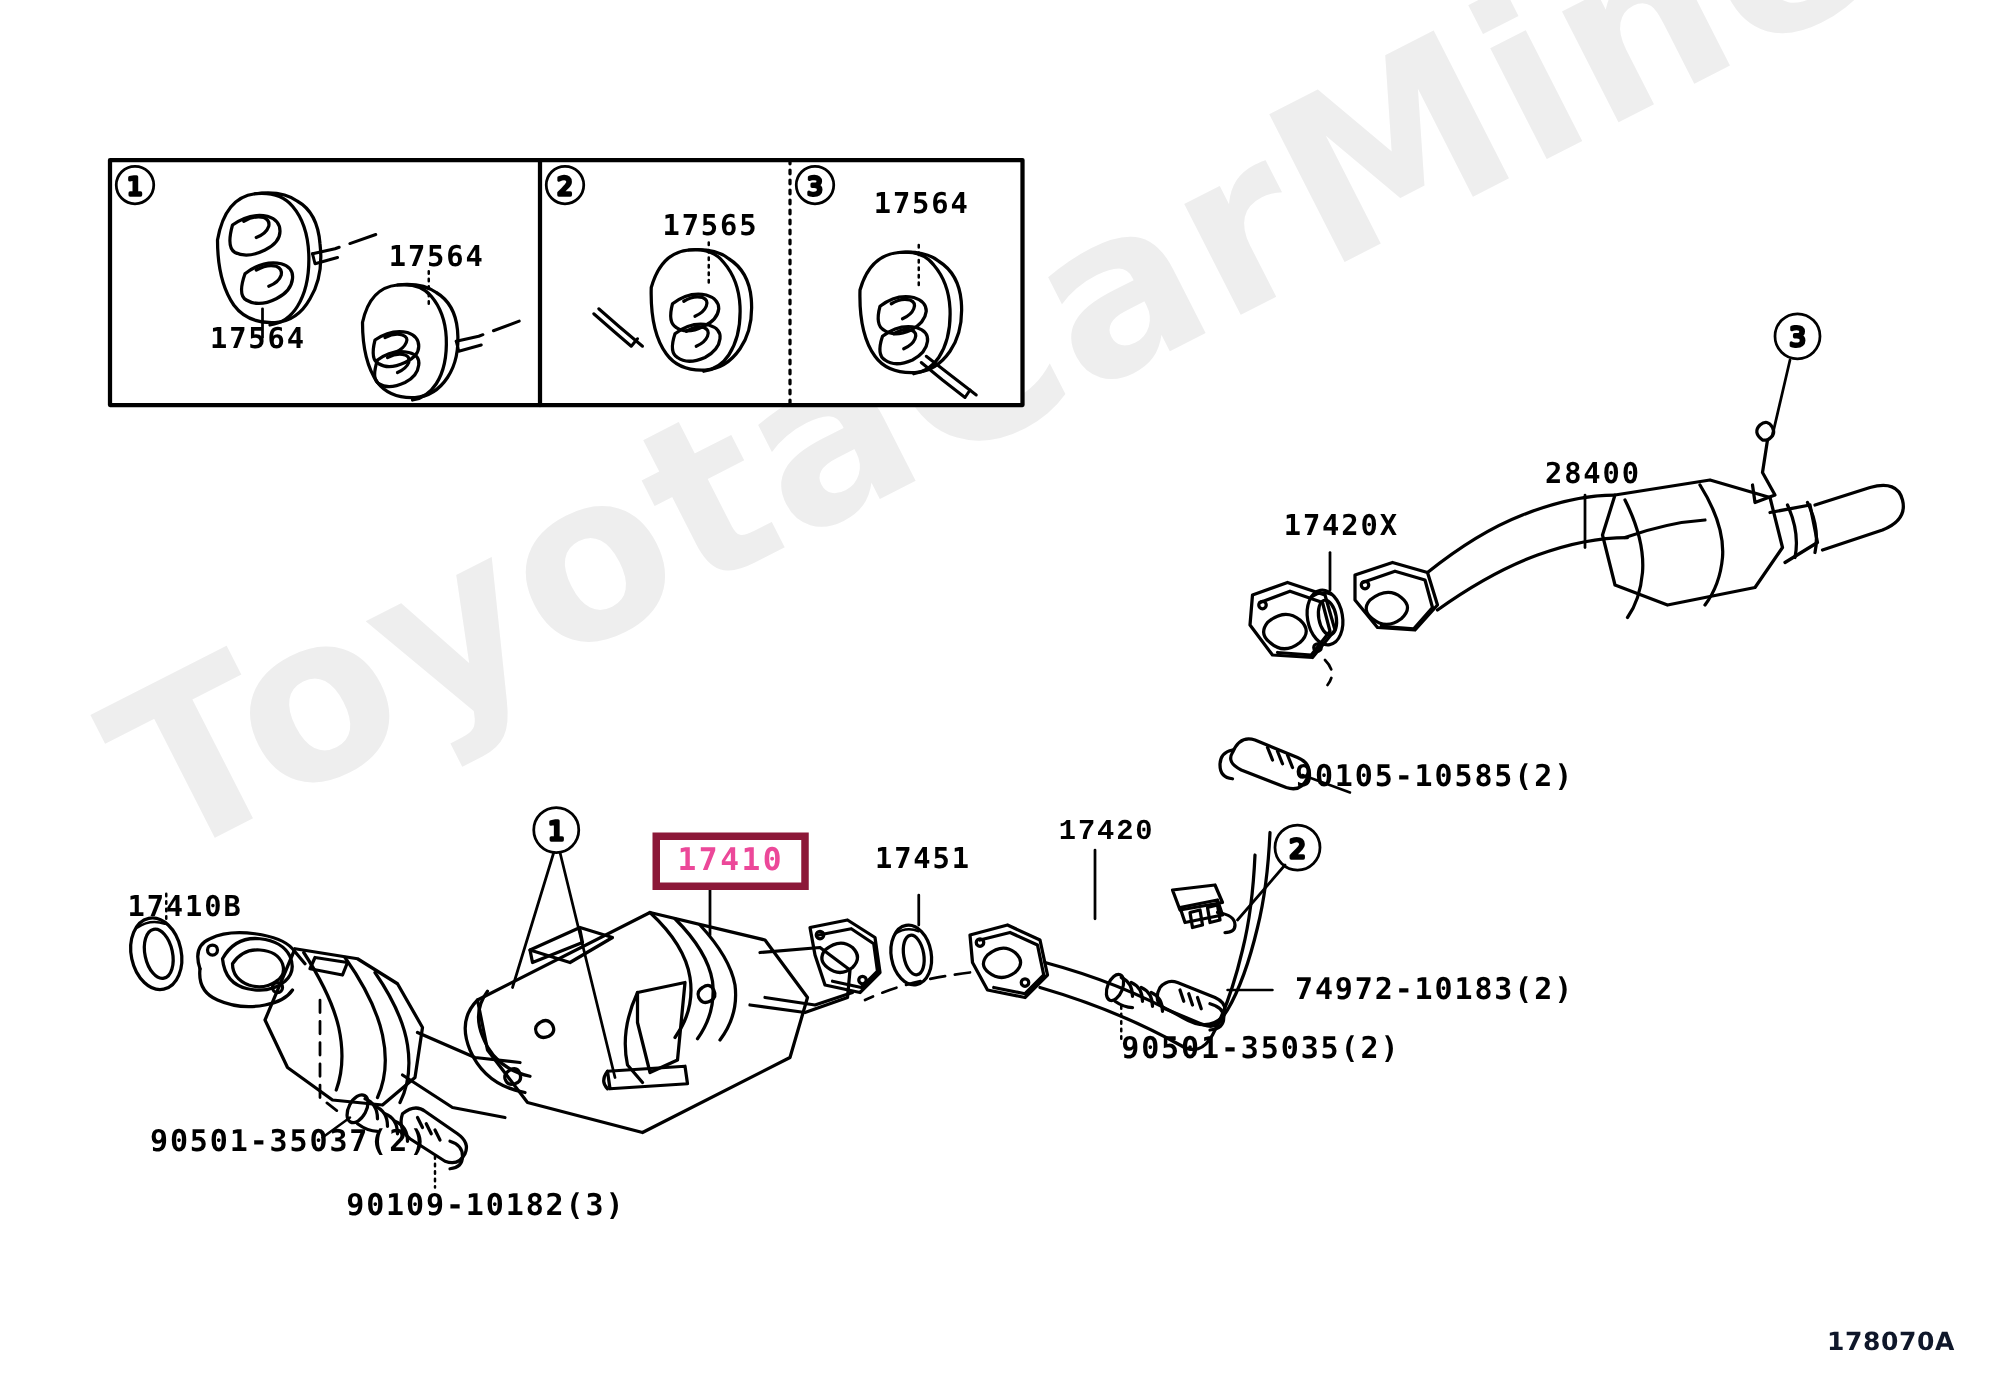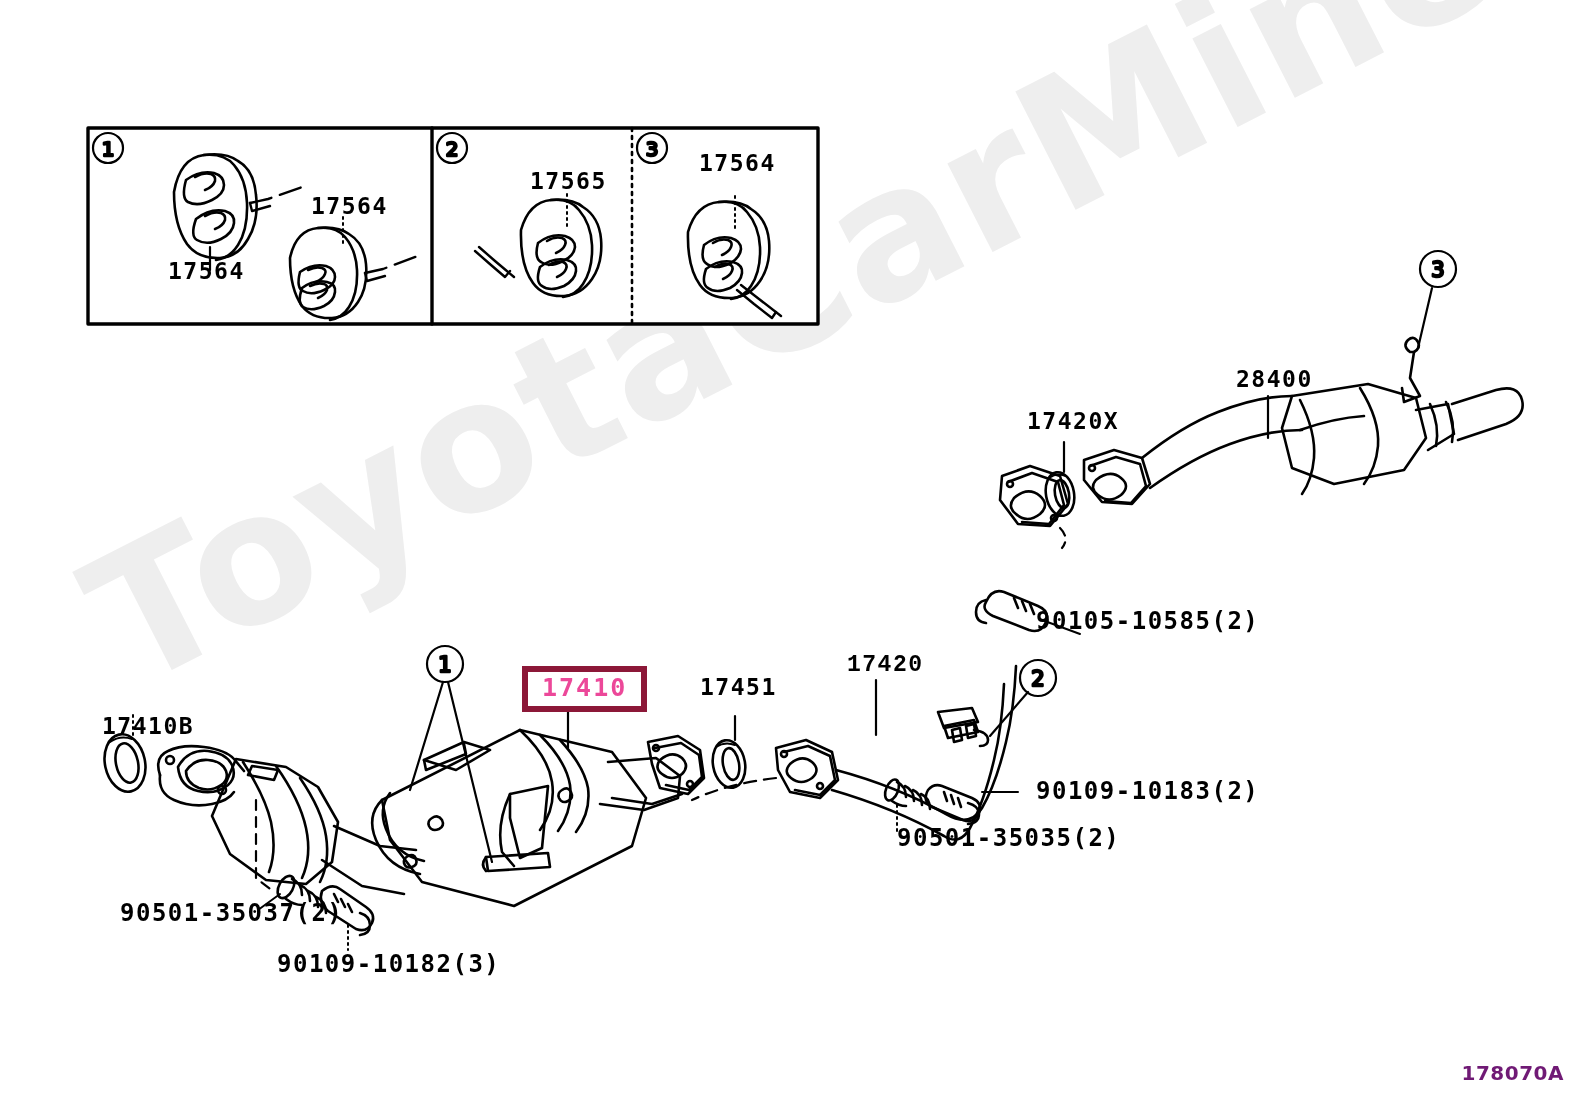--- a/index.html
+++ b/index.html
@@ -69,21 +69,21 @@
     font-size: 25px;
     letter-spacing: 2px;
     white-space: nowrap;
     line-height: 1.05;
   }
   #diagram-id {
     position: absolute;
     right: 28px;
     bottom: 14px;
     z-index: 4;
-    color: #701a75;
+    color: #0f172a;
     font-family: "DejaVu Sans", "Liberation Sans", sans-serif;
     font-weight: 700;
     font-size: 20px;
     letter-spacing: 0.5px;
   }
   
   .callout-num {
     font-family: "DejaVu Sans", "Liberation Sans", sans-serif;
     font-size: 21px;
     font-weight: 400;
@@ -406,19 +406,19 @@
   <div class="lbl" style="left:1027px; top:408px;">17420X</div>
 
   <div class="lbl" style="left:1236px; top:366px;">28400</div>
 
   <div class="lbl small" style="left:120px; top:899px;text-align:center;">90501-35037(2)</div>
 
   <div class="lbl small" style="left:277px; top:950px;">90109-10182(3)</div>
 
   <div class="lbl small" style="left:849px; top:824px;margin-left:48px;">90501-35035(2)</div>
 
-  <div class="lbl small" style="left:1036px; top:777px;">90109-10183(2)</div>
+  <div class="lbl small" style="left:1036px; top:777px;">74972-10183(2)</div>
 
   <div class="lbl small" style="left:1036px; top:607px;">90105-10585(2)</div>
 
   <div id="diagram-id">178070A</div>
 
 </div>
 
 </body></html>

